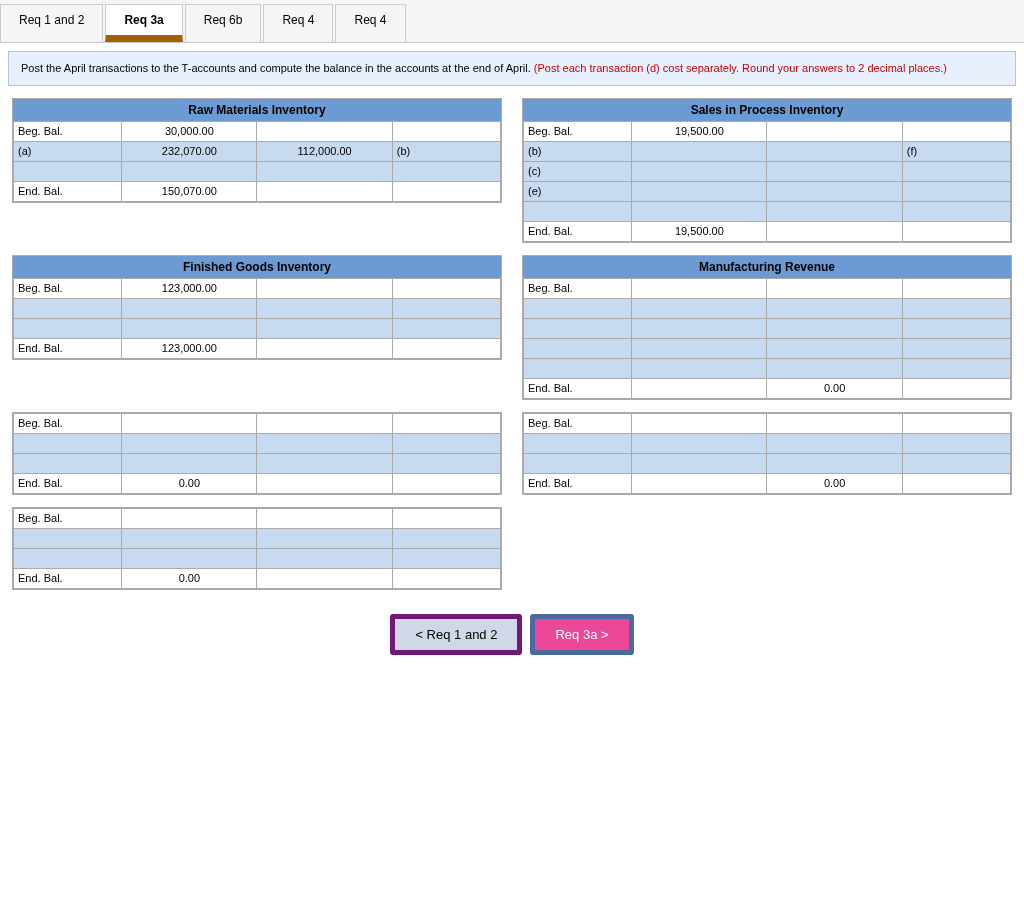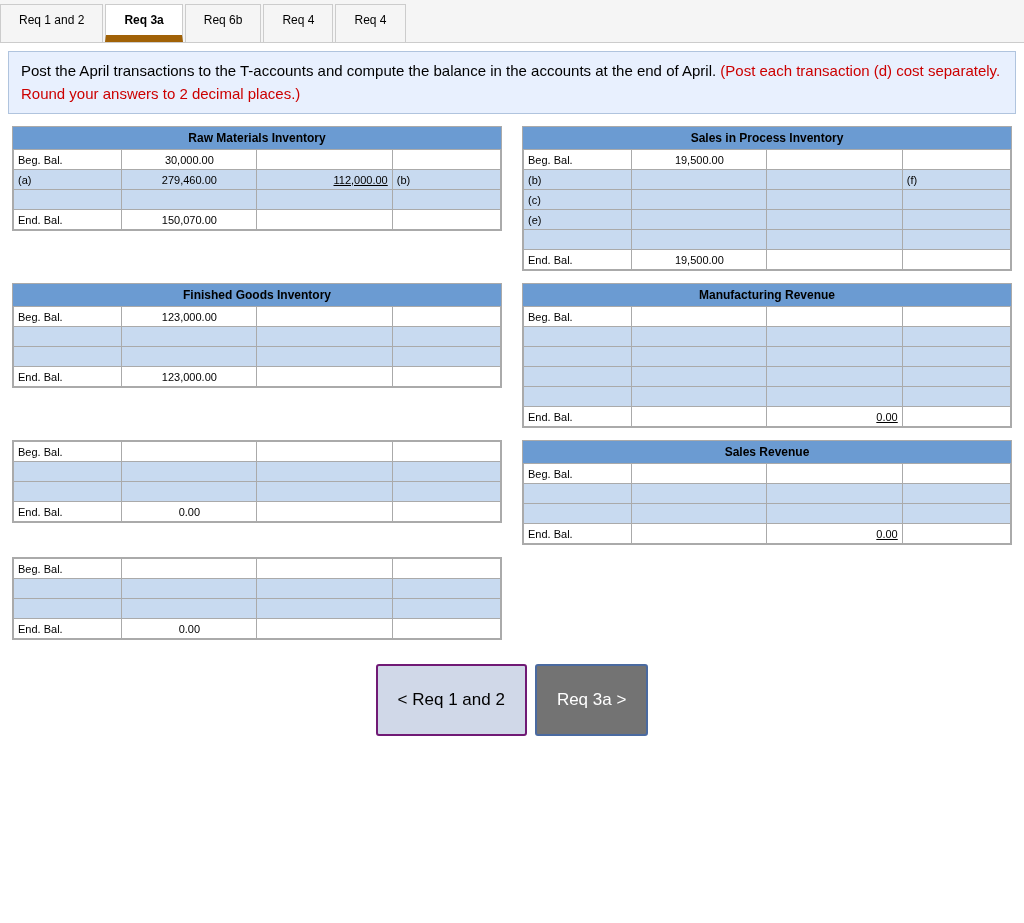--- a/index.html
+++ b/index.html
@@ -24,21 +24,21 @@
       background: #fff;
       border-bottom: 7px solid #a16207;
       font-weight: bold;
     }
 
     .instruction-box {
       background: #e8f0fe;
       border: 1px solid #b0c4de;
       padding: 8px 12px;
       margin: 8px;
-      font-size: 15px;
+      font-size: 11px;
       line-height: 1.5;
     }
     .instruction-box .highlight {
       color: #cc0000;
     }
 
     .account-block {
       border: 1px solid #aaa;
       margin: 4px;
     }
@@ -68,51 +68,50 @@
       background: #fff;
       white-space: nowrap;
     }
     .t-account td.value {
       width: 100px;
       text-align: center;
       background: #fff;
     }
     .t-account td.value-right {
       width: 100px;
-      text-align: right;
+      text-align: center;
       background: #fff;
-      text-decoration: underline;
     }
     .t-account td.empty {
       background: #d6e4f0;
     }
     .t-account tr.blue-row td {
       background: #c8daf0;
     }
     .t-account tr.white-row td {
       background: #fff;
       margin-top: 25px;
     }
 
     .bottom-nav {
       display: flex;
       justify-content: center;
       gap: 8px;
       padding: 16px;
     }
     .nav-btn {
-      padding: 24px 20px;
-      font-size: 17px;
-      border: 2px solid #701a75;
+      padding: 8px 20px;
+      font-size: 13px;
+      border: 5px solid #701a75;
       background: #d0d8e8;
       cursor: pointer;
       border-radius: 3px;
     }
     .nav-btn.active {
-      background: #737373;
+      background: #ec4899;
       color: #fff;
       border-color: #4a6aa0;
     }
 
     .section-wrap {
       display: flex;
       gap: 12px;
     }
     .half {
       flex: 1;
@@ -142,21 +141,21 @@
       <table class="t-account">
         <tbody>
             <tr class="white-row">
           <td class="label">Beg. Bal.</td>
           <td class="value">30,000.00</td>
           <td class="value-right"></td>
           <td class="label"></td>
         </tr>
         <tr class="blue-row">
           <td class="label">(a)</td>
-          <td class="value">279,460.00</td>
+          <td class="value">232,070.00</td>
           <td class="value-right">112,000.00</td>
           <td class="label">(b)</td>
         </tr>
         <tr class="blue-row">
           <td class="label"></td>
           <td class="value empty"></td>
           <td class="value-right empty"></td>
           <td class="label"></td>
         </tr>
         <tr class="white-row">
@@ -328,21 +327,20 @@
           <td class="value-right"></td>
           <td class="label"></td>
         </tr>
       </tbody>
         </table>
     </div>
   </div>
 
   <div class="half">
     <div class="account-block">
-      <div class="account-header">Sales Revenue</div>
       <table class="t-account">
         <tbody>
             <tr class="white-row">
           <td class="label">Beg. Bal.</td>
           <td class="value empty"></td>
           <td class="value-right empty"></td>
           <td class="label"></td>
         </tr>
         <tr class="blue-row">
           <td class="label"></td>

